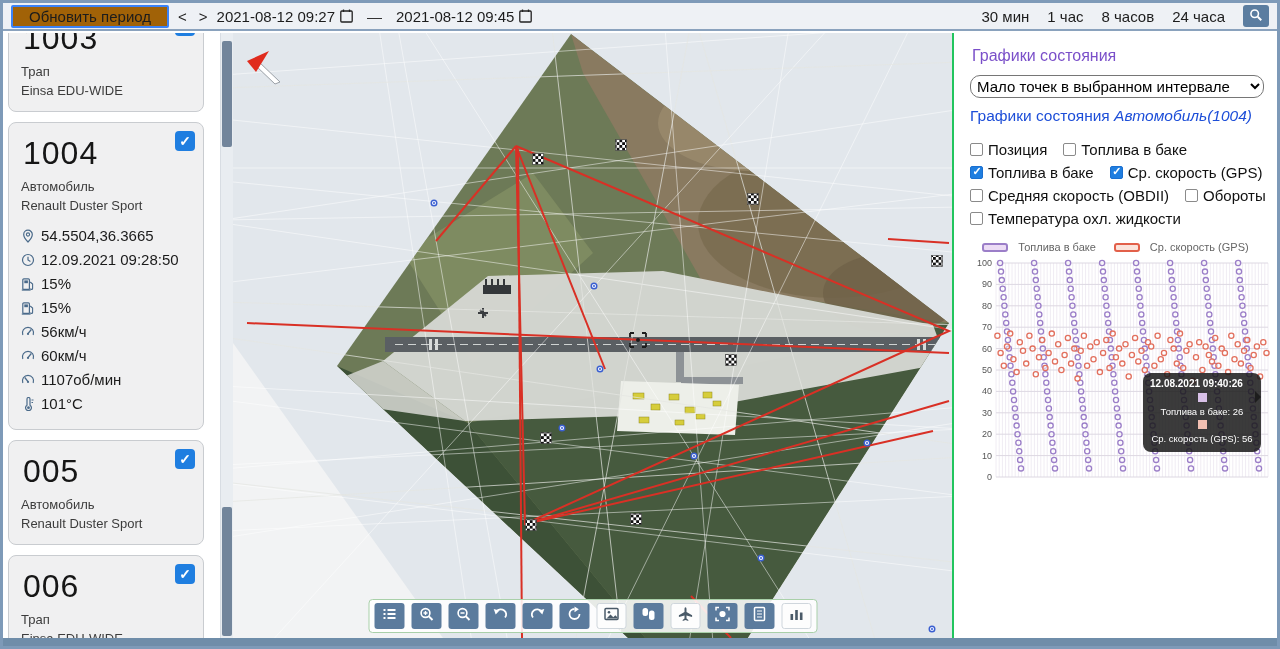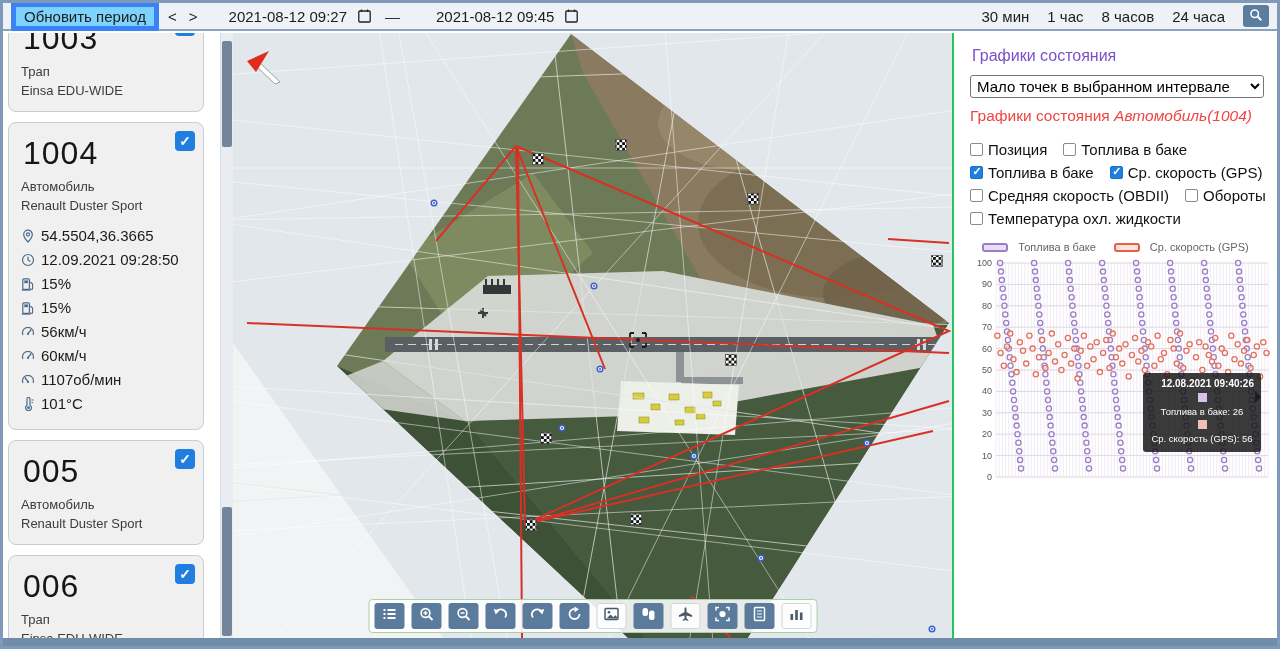--- a/index.html
+++ b/index.html
@@ -9,23 +9,23 @@
     border:3px solid #7e9ab8;font-family:"Liberation Sans",sans-serif;
     overflow:hidden;
   }
   
   .topbar{
     position:absolute;left:0;top:0;right:0;height:28px;
     background:#eef1f5;border-bottom:2px solid #8aa2bd;
     display:flex;align-items:center;font-size:15px;color:#1c1c1c;
     padding:0 8px;gap:6px;
   }
-  .tb-btn{background:#7dd3fc;border:5px solid #3b82f6;border-radius:2px;padding:1px 8px;cursor:pointer;}
+  .tb-btn{background:#a16207;border:2px solid #3b82f6;border-radius:2px;padding:1px 16px;cursor:pointer;}
   .tb-arrow{padding:0 3px;cursor:pointer;color:#222;}
-  .tb-date{display:flex;align-items:center;gap:11px;cursor:pointer;margin-left:22px;}
+  .tb-date{display:flex;align-items:center;gap:5px;cursor:pointer;}
   .tb-date svg{display:block;}
   .tb-dash{padding:0 8px;color:#333;}
   .tb-spacer{flex:1;}
   .tb-range{padding:0 6px;cursor:pointer;}
   .tb-search{
     width:26px;height:22px;background:#5b7da0;border-radius:3px;margin-left:6px;
     display:flex;align-items:center;justify-content:center;cursor:pointer;
   }
   
   .content{position:absolute;left:0;top:30px;right:0;bottom:8px;}
@@ -67,36 +67,36 @@
   .mtb.blue{background:#5b7b9d;color:#fff;}
   .mtb.white{background:#fdfdfd;border:1px solid #cfd6dc;color:#4a5a68;}
   
   .panel{
     position:absolute;left:949px;top:0;right:0;bottom:0;background:#fff;
     border-left:2px solid #22c55e;padding:12px 8px 16px 16px;
   }
   .panel-title{color:#7a4fc9;font-size:16px;margin:2px 0 10px 2px;cursor:pointer;}
   .panel select{
     font-family:"Liberation Sans",sans-serif;font-size:15px;width:294px;
-    border:1px solid #767676;border-radius:3px;background:#fff;padding:1px 2px;
-  }
-  .panel-sub{font-size:15.5px;color:#ef4444;margin:9px 0 16px 0;}
+    border:1px solid #767676;border-radius:10px;background:#fff;padding:1px 2px;
+  }
+  .panel-sub{font-size:15.5px;color:#1d4ed8;margin:9px 0 16px 0;}
   .panel-sub i{font-style:italic;}
   .check-row{display:flex;gap:16px;margin:6px 0;font-size:15px;color:#111;}
   .check-item{display:flex;align-items:center;gap:5px;cursor:pointer;}
   .cb{width:13px;height:13px;border:1px solid #8a8a8a;border-radius:2px;background:#fff;flex:0 0 auto;position:relative;}
   .cb.on{background:#1f7ee0;border-color:#1a6fd0;}
   .cb.on::after{content:"\2713";position:absolute;left:1.5px;top:-2px;color:#fff;font-size:11px;font-weight:bold;}
   .legend{display:flex;justify-content:center;align-items:center;gap:10px;margin:14px 0 2px 0;}
   .lg-box{width:26px;height:9px;border-radius:3px;}
   .lg-label{font-size:11px;color:#666;margin-right:8px;}
   .chart-wrap{position:relative;margin-top:2px;}
   .tooltip{
     position:absolute;right:8px;top:118px;width:118px;background:rgba(25,25,25,0.85);
-    border-radius:3px;color:#fff;padding:5px 7px;z-index:5;text-align:right;
+    border-radius:8px;color:#fff;padding:5px 7px;z-index:5;
   }
   .tooltip::after{
     content:"";position:absolute;right:-6px;top:18px;border:6px solid transparent;
     border-left-color:rgba(25,25,25,0.85);
   }
   .tt-title{font-size:10px;font-weight:bold;margin-bottom:4px;white-space:nowrap;}
   .tt-row{display:flex;align-items:center;gap:4px;font-size:9.5px;margin:3px 0;white-space:nowrap;flex-direction:column;}
   .tt-sq{width:9px;height:9px;flex:0 0 auto;}
 </style>
 </head>

